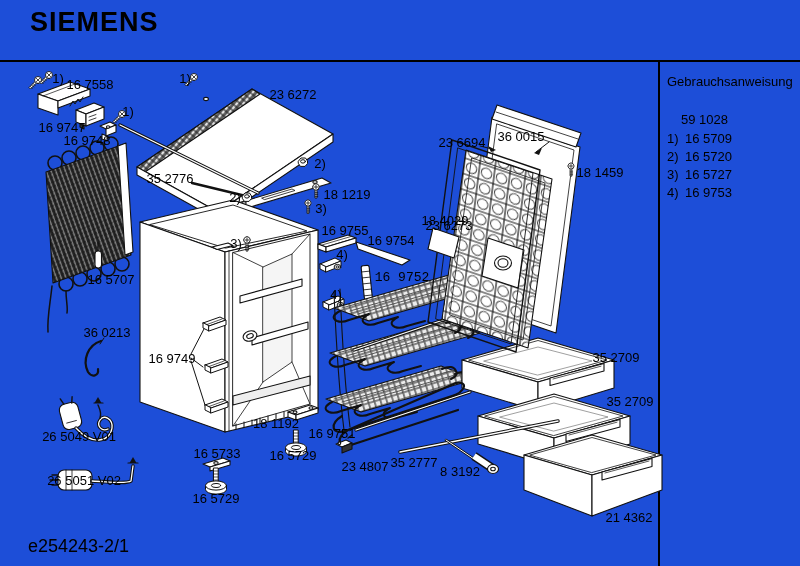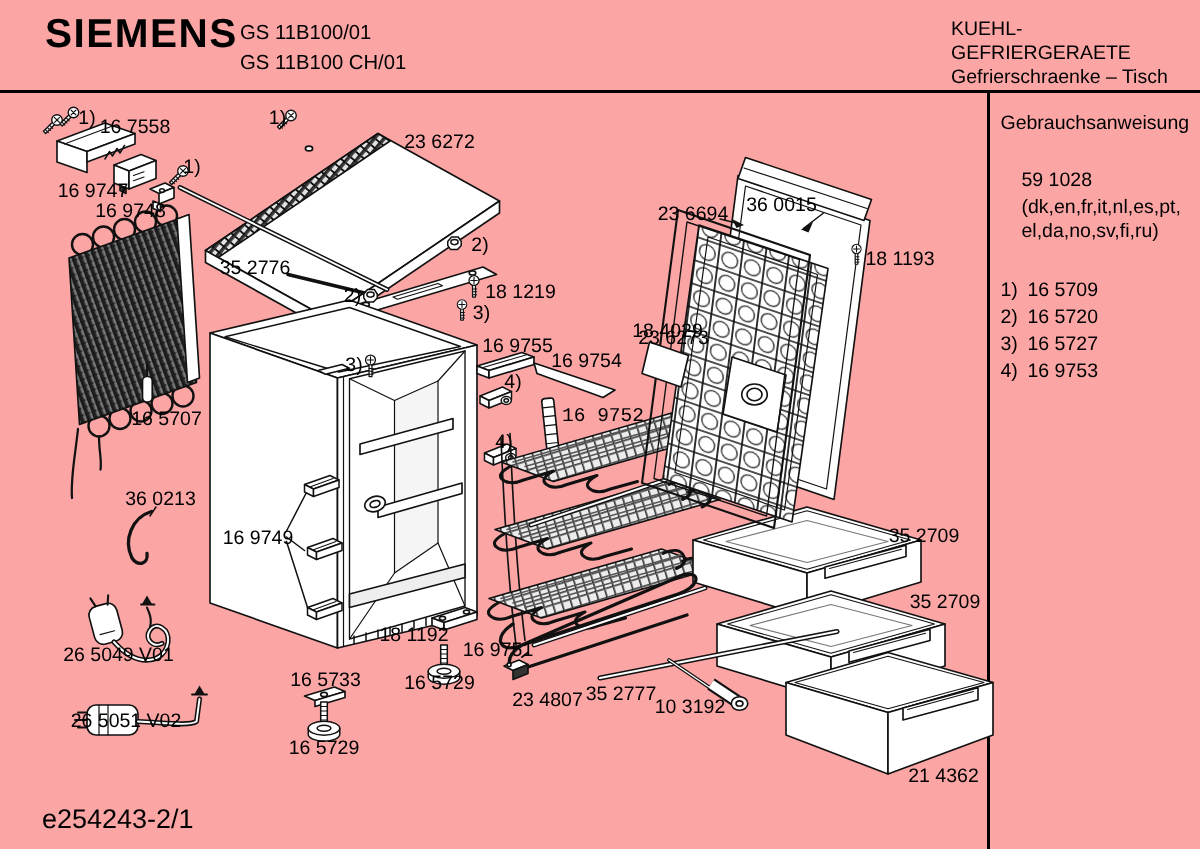--- a/index.html
+++ b/index.html
@@ -1,18 +1,18 @@
 <!DOCTYPE html>
 <html><head>
 <meta charset="utf-8">
 <style>
   *{margin:0;padding:0;box-sizing:border-box}
   html,body{width:800px;height:566px;background:#fff}
   body{font-family:"Liberation Sans",sans-serif;color:#000}
-  .page{position:relative;width:800px;height:566px;background:#fca5a5;overflow:hidden}
+  .page{position:relative;width:800px;height:566px;background:#1d4ed8;overflow:hidden}
   .brand{position:absolute;left:30px;top:7px;font-size:27px;font-weight:bold;letter-spacing:1px}
   .models{position:absolute;left:160px;top:12px;font-size:13.5px;line-height:20px}
   .category{position:absolute;left:634px;top:11px;font-size:13px;line-height:16px}
   .hrule{position:absolute;left:0;right:0;top:60px;border-top:2px solid #000}
   .vrule{position:absolute;left:658px;top:61px;bottom:0;border-left:2px solid #000}
   .info{position:absolute;left:667px;top:74px;width:130px;font-size:13px}
   .info .ititle{margin-bottom:23px}
   .info .idoc{margin-left:14px;margin-bottom:3px}
   .info .ilangs{margin-left:14px;line-height:15.5px;margin-bottom:23px}
   .fnrow{display:flex;line-height:18px}
@@ -21,38 +21,26 @@
   .art{position:absolute;left:0;top:0}
   .labels{position:absolute;left:0;top:0;width:800px;height:566px;pointer-events:none}
   .plabel{position:absolute;transform:translate(-50%,-50%);font-size:13px;white-space:nowrap;color:#000}
 </style>
 </head>
 <body>
 
 <div class="page">
 
   <div class="brand">SIEMENS</div>
-  <div class="models">
-    <div>GS 11B100/01</div>
-    <div>GS 11B100 CH/01</div>
-  </div>
-  <div class="category">
-    <div>KUEHL-GEFRIERGERAETE</div>
-    <div>Gefrierschraenke – Tisch</div>
-  </div>
   <div class="hrule"></div>
   <div class="vrule"></div>
 
   <div class="info">
     <div class="ititle">Gebrauchsanweisung</div>
     <div class="idoc">59 1028</div>
-    <div class="ilangs">
-      <div>(dk,en,fr,it,nl,es,pt,</div>
-      <div>el,da,no,sv,fi,ru)</div>
-    </div>
     <div class="fnrow">
       <span class="k">1)</span>
       <span>16 5709</span>
     </div>
     <div class="fnrow">
       <span class="k">2)</span>
       <span>16 5720</span>
     </div>
     <div class="fnrow">
       <span class="k">3)</span>
@@ -386,34 +374,34 @@
       <span class="plabel" style="left: 321px; top: 208px;">3)</span>
       <span class="plabel" style="left: 236px; top: 243px;">3)</span>
       <span class="plabel" style="left: 345px; top: 230px;">16 9755</span>
       <span class="plabel" style="left: 391px; top: 240px;">16 9754</span>
       <span class="plabel" style="left: 342px; top: 254px;">4)</span>
       <span class="plabel" style="left: 402px; top: 277px; font-family: Liberation Mono, monospace;">16 9752</span>
       <span class="plabel" style="left: 336px; top: 294px;">4)</span>
       <span class="plabel" style="left: 445px; top: 220px;">18 4029</span>
       <span class="plabel" style="left: 462px; top: 142px;">23 6694</span>
       <span class="plabel" style="left: 521px; top: 136px;">36 0015</span>
-      <span class="plabel" style="left: 600px; top: 172px;">18 1193</span>
+      <span class="plabel" style="left: 600px; top: 172px;">18 1459</span>
       <span class="plabel" style="left: 449px; top: 181px; margin-top: 44px;">23 6273</span>
       <span class="plabel" style="left: 111px; top: 279px;">16 5707</span>
       <span class="plabel" style="left: 107px; top: 332px;">36 0213</span>
       <span class="plabel" style="left: 172px; top: 358px;">16 9749</span>
       <span class="plabel" style="left: 79px; top: 436px;">26 5049 V01</span>
       <span class="plabel" style="left: 84px; top: 480px;">26 5051 V02</span>
       <span class="plabel" style="left: 276px; top: 423px;">18 1192</span>
       <span class="plabel" style="left: 332px; top: 433px;">16 9751</span>
       <span class="plabel" style="left: 217px; top: 453px;">16 5733</span>
       <span class="plabel" style="left: 293px; top: 455px;">16 5729</span>
       <span class="plabel" style="left: 365px; top: 466px;">23 4807</span>
       <span class="plabel" style="left: 216px; top: 498px;">16 5729</span>
       <span class="plabel" style="left: 414px; top: 462px; text-align: center;">35 2777</span>
-      <span class="plabel" style="left: 460px; top: 471px;">10 3192</span>
+      <span class="plabel" style="left: 460px; top: 471px;">8 3192</span>
       <span class="plabel" style="left: 616px; top: 357px;">35 2709</span>
       <span class="plabel" style="left: 630px; top: 401px;">35 2709</span>
       <span class="plabel" style="left: 629px; top: 517px;">21 4362</span>
     </div>
 
   <div class="doccode">e254243-2/1</div>
 </div>
 
 </body></html>

